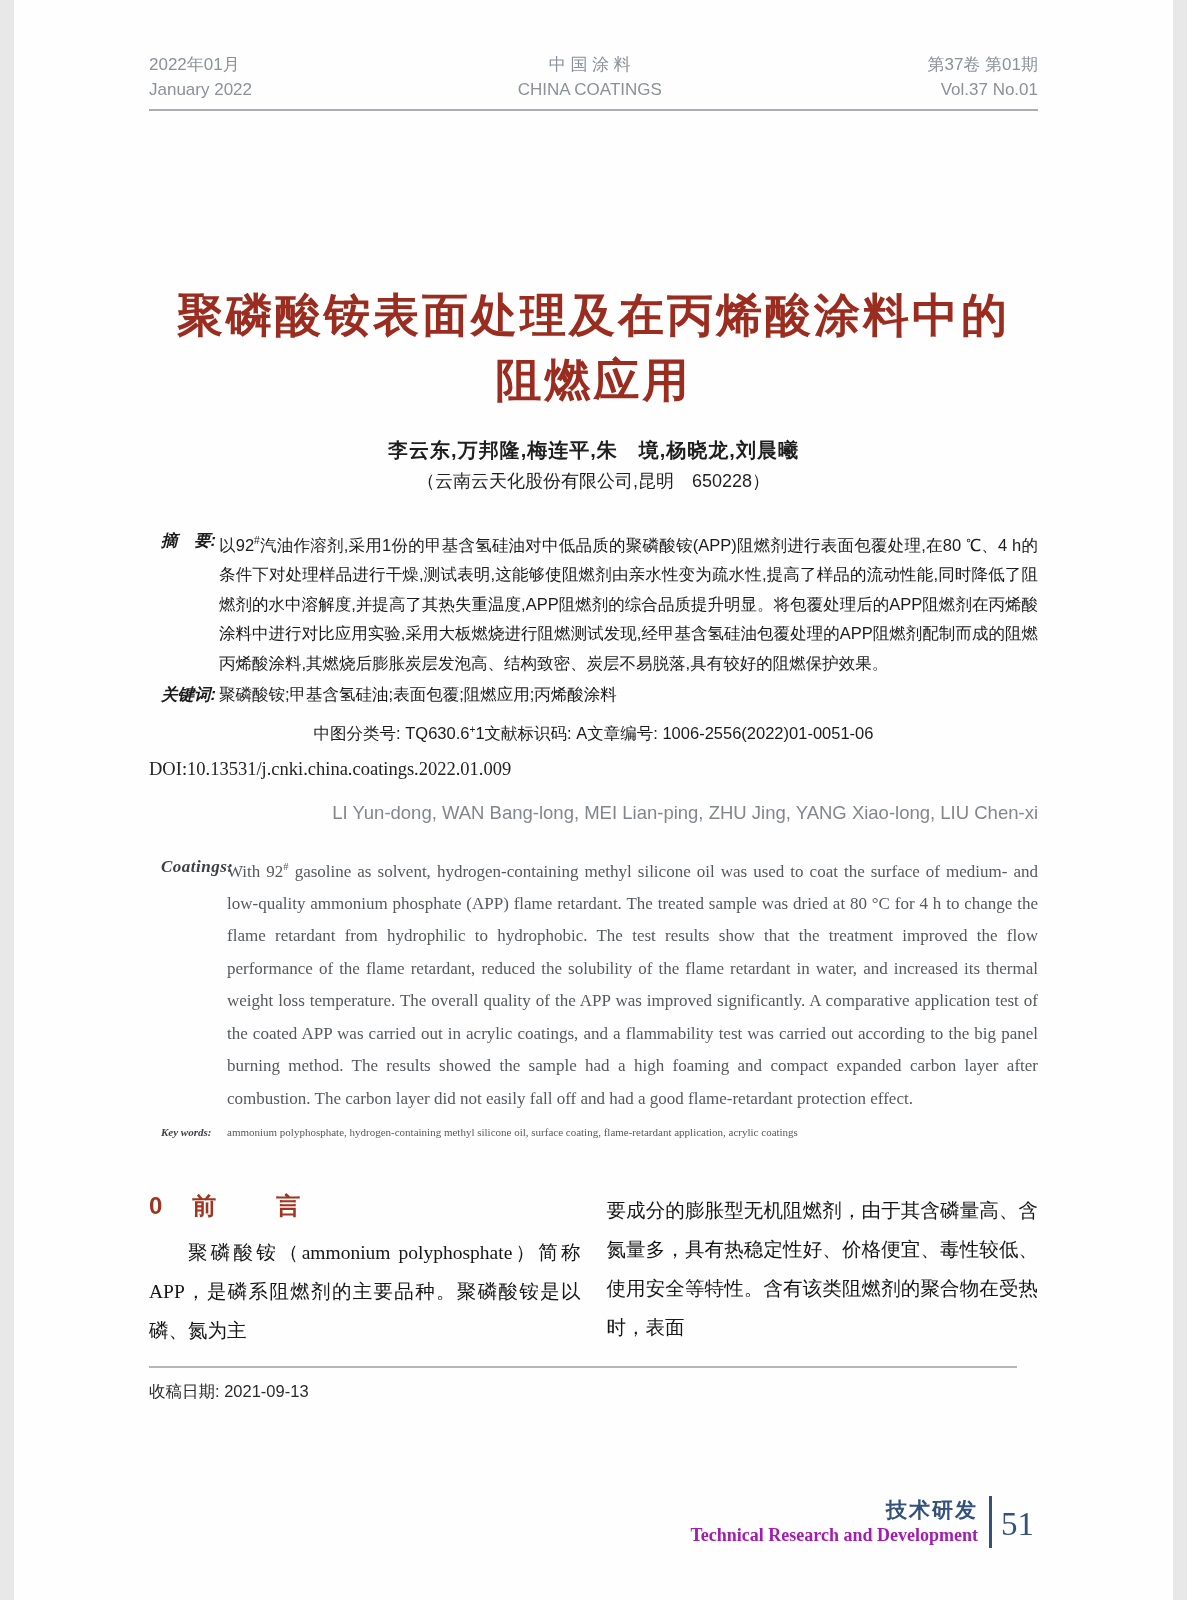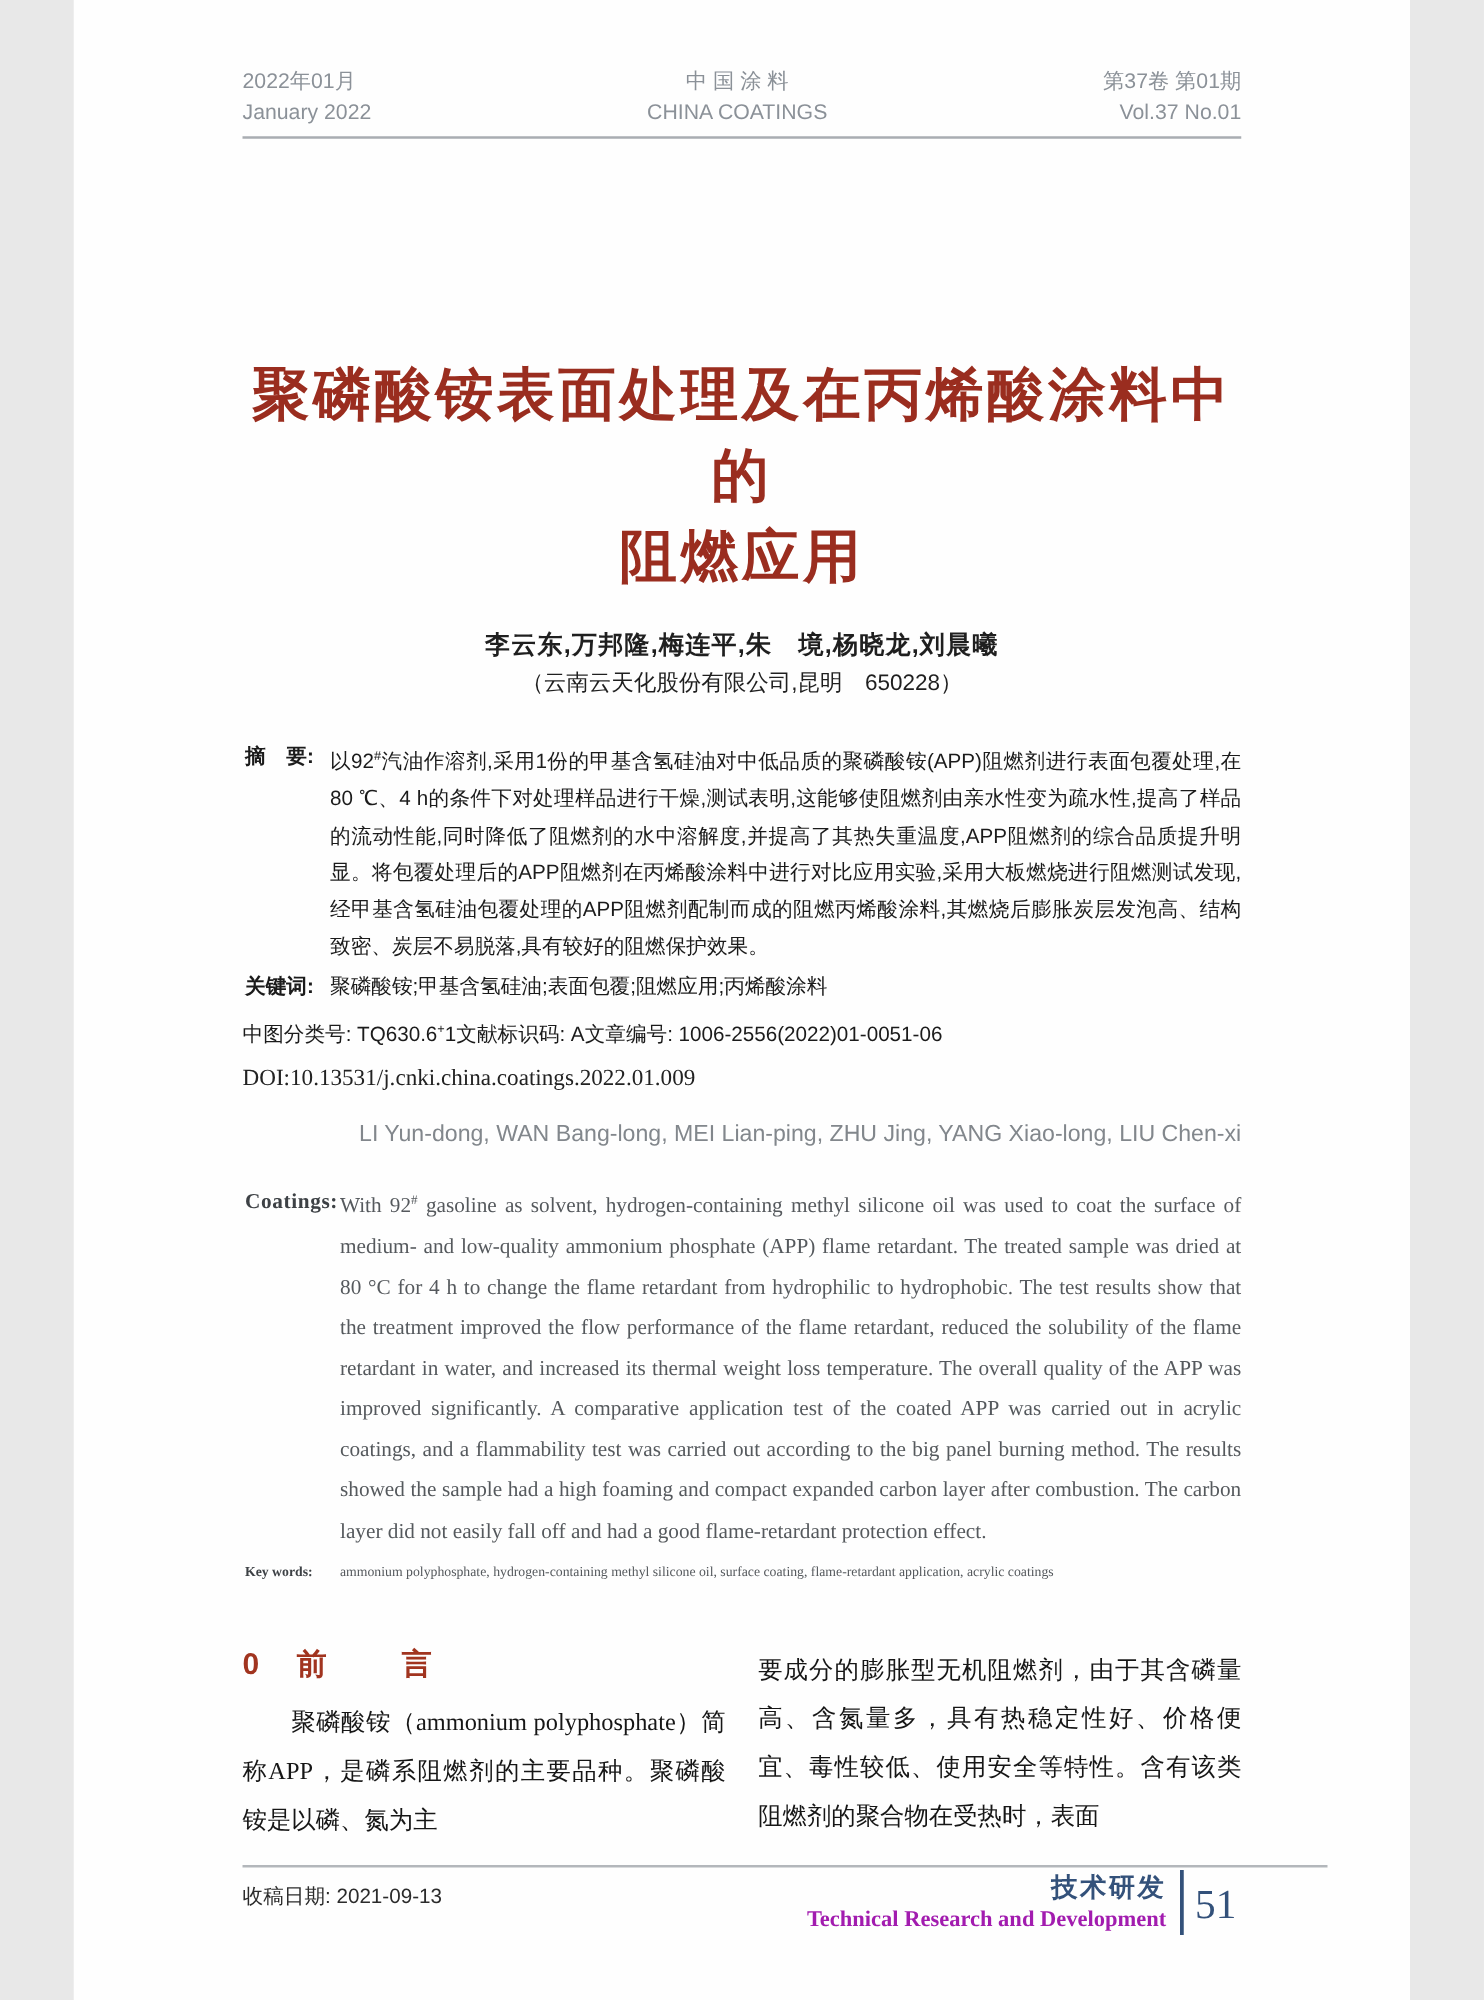--- a/index.html
+++ b/index.html
@@ -1,17 +1,17 @@
 <!DOCTYPE html>
 <html><head>
 <meta charset="utf-8">
 <style>
   html,body { margin:0; padding:0; background:#e8e8e8; }
   .page {
-    width:1069px; height:1600px; position:relative; margin:0 auto;
+    width:1159px; height:1600px; position:relative; margin:0 auto;
     background:#fefefe; overflow:hidden;
     font-family:"Liberation Sans", sans-serif; color:#1c1c1c;
   }
   .margin-wrap { padding:52px 135px 0 135px; }
 
   
   .journal-header {
     display:flex; justify-content:space-between; align-items:flex-end;
     color:#8b9198; font-size:17px; line-height:25px;
     padding-bottom:7px; border-bottom:2px solid #a9adb2;
@@ -29,34 +29,34 @@
   .cn-authors {
     margin-top:24px; text-align:center;
     font-size:20px; font-weight:bold; color:#1f1f1f; letter-spacing:1px;
   }
   .cn-affiliation {
     margin-top:5px; text-align:center; font-size:18px; color:#1f1f1f;
   }
 
   
   .hang { position:relative; text-align:justify; }
-  .hang-label { position:absolute; left:2px; top:0; font-weight:bold; white-space:nowrap; }
+  .hang-label { position:absolute; left:12px; top:0; font-weight:bold; white-space:nowrap;font-style:italic; }
 
   .cn-abstract {
     margin-top:33px; font-size:16.5px; line-height:29.5px; color:#1b1b1b;
     padding-left:70px;
   }
   .cn-keywords {
     margin-top:2px; font-size:16.5px; line-height:29.5px; color:#1b1b1b;
     padding-left:70px; text-align:left;
   }
   .sup { font-size:0.62em; vertical-align:super; }
 
   .meta-row {
-    margin-top:13px; display:flex; justify-content:flex-start;
+    margin-top:13px; display:flex; justify-content:center;
     font-size:16.5px; color:#1b1b1b;
   }
   .doi-line {
     margin-top:14px; font-family:"Liberation Serif", serif;
     font-size:18.5px; color:#222;
   }
 
   
   .en-title {
     margin-top:50px; text-align:center;

